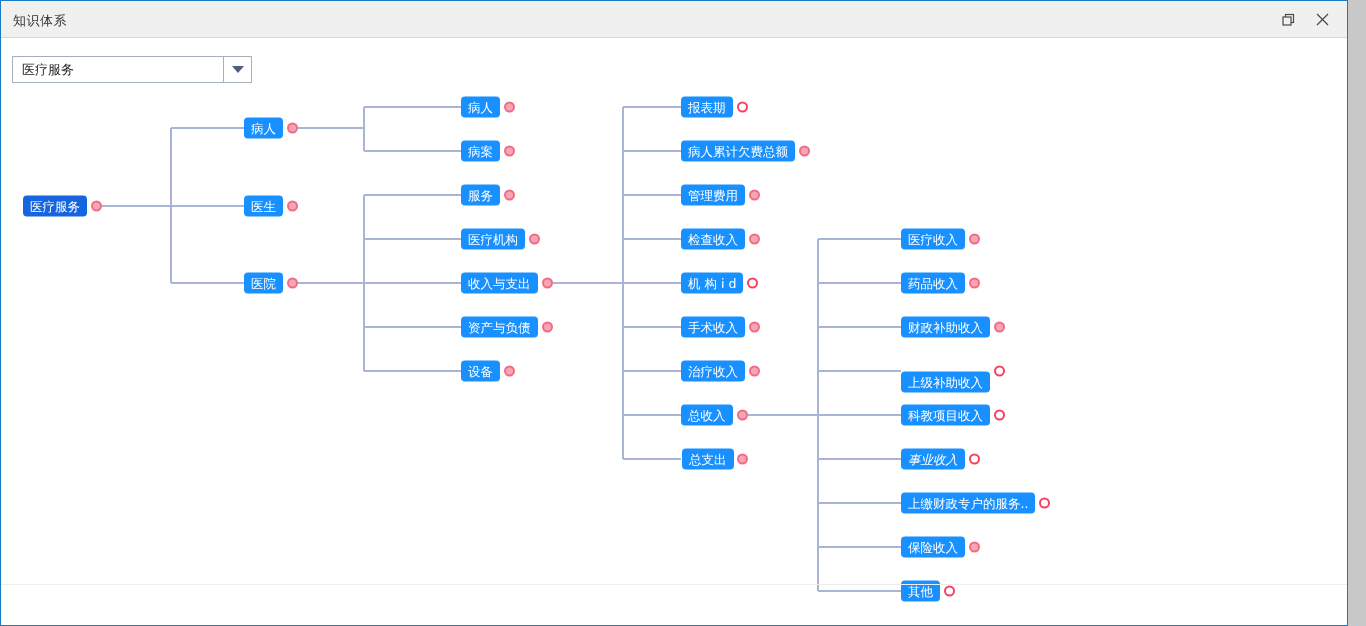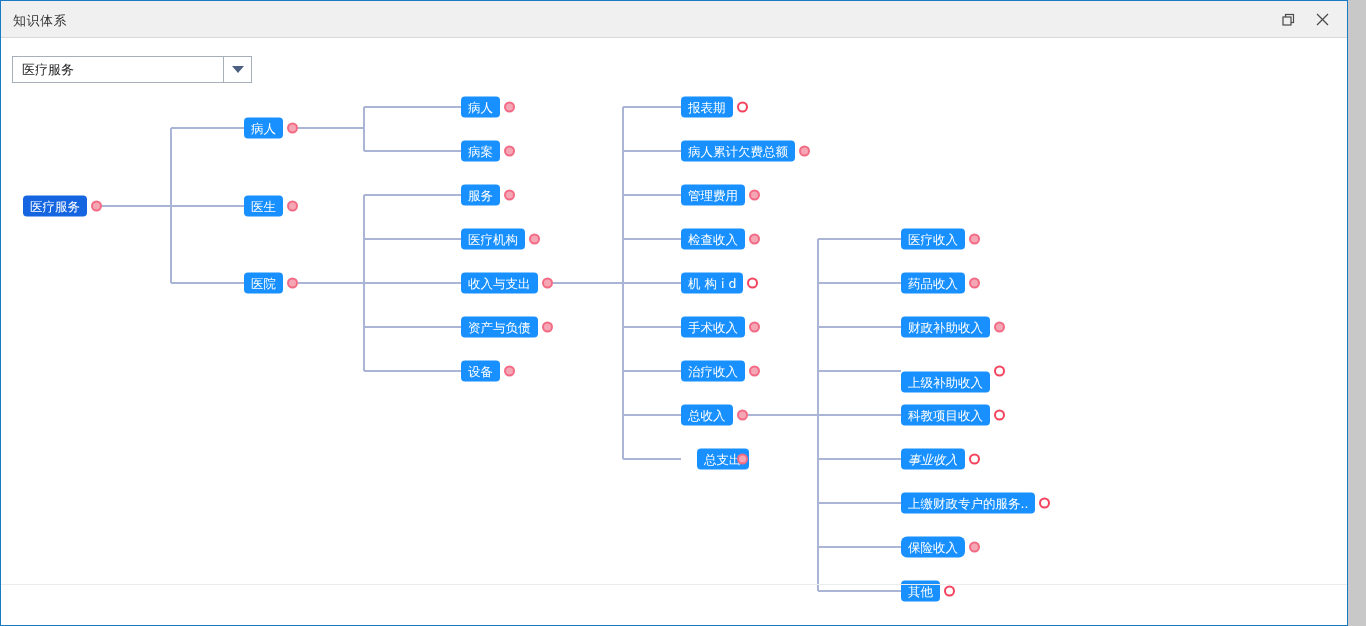--- a/index.html
+++ b/index.html
@@ -220,37 +220,37 @@
         <div class="node" style="left: 680px; top: 153px;">检查收入</div>
         <div class="dot filled" style="left: 748px; top: 153px;"></div>
         <div class="node" style="left: 680px; top: 197px;">机 构 i d</div>
         <div class="dot" style="left: 746px; top: 197px;"></div>
         <div class="node" style="left: 680px; top: 241px;">手术收入</div>
         <div class="dot filled" style="left: 748px; top: 241px;"></div>
         <div class="node" style="left: 680px; top: 285px; text-align: center;">治疗收入</div>
         <div class="dot filled" style="left: 748px; top: 285px;"></div>
         <div class="node" style="left: 680px; top: 329px;">总收入</div>
         <div class="dot filled" style="left: 736px; top: 329px;"></div>
-        <div class="node" style="left: 696px; top: 373px;">总支出</div>
+        <div class="node" style="left: 681px; top: 373px;">总支出</div>
         <div class="dot filled" style="left: 736px; top: 373px;"></div>
         <div class="node" style="left: 900px; top: 153px;">医疗收入</div>
         <div class="dot filled" style="left: 968px; top: 153px;"></div>
         <div class="node" style="left: 900px; top: 197px;">药品收入</div>
         <div class="dot filled" style="left: 968px; top: 197px;"></div>
         <div class="node" style="left: 900px; top: 241px;">财政补助收入</div>
         <div class="dot filled" style="left: 993px; top: 241px;"></div>
         <div class="node" style="left: 900px; top: 296px;">上级补助收入</div>
         <div class="dot" style="left: 993px; top: 285px;"></div>
         <div class="node" style="left: 900px; top: 329px;">科教项目收入</div>
         <div class="dot" style="left: 993px; top: 329px;"></div>
         <div class="node" style="left: 900px; top: 373px; font-style: italic;">事业收入</div>
         <div class="dot" style="left: 968px; top: 373px;"></div>
         <div class="node" style="left: 900px; top: 417px;">上缴财政专户的服务..</div>
         <div class="dot" style="left: 1038px; top: 417px;"></div>
-        <div class="node" style="left: 900px; top: 461px; border-radius: 6px;">保险收入</div>
+        <div class="node" style="left: 900px; top: 461px;">保险收入</div>
         <div class="dot filled" style="left: 968px; top: 461px;"></div>
         <div class="node" style="left: 900px; top: 505px;">其他</div>
         <div class="dot" style="left: 943px; top: 505px;"></div>
       </div>
   </div>
 
   <div id="footer-divider"></div>
 </div>
 <div id="right-gutter"></div>
 

